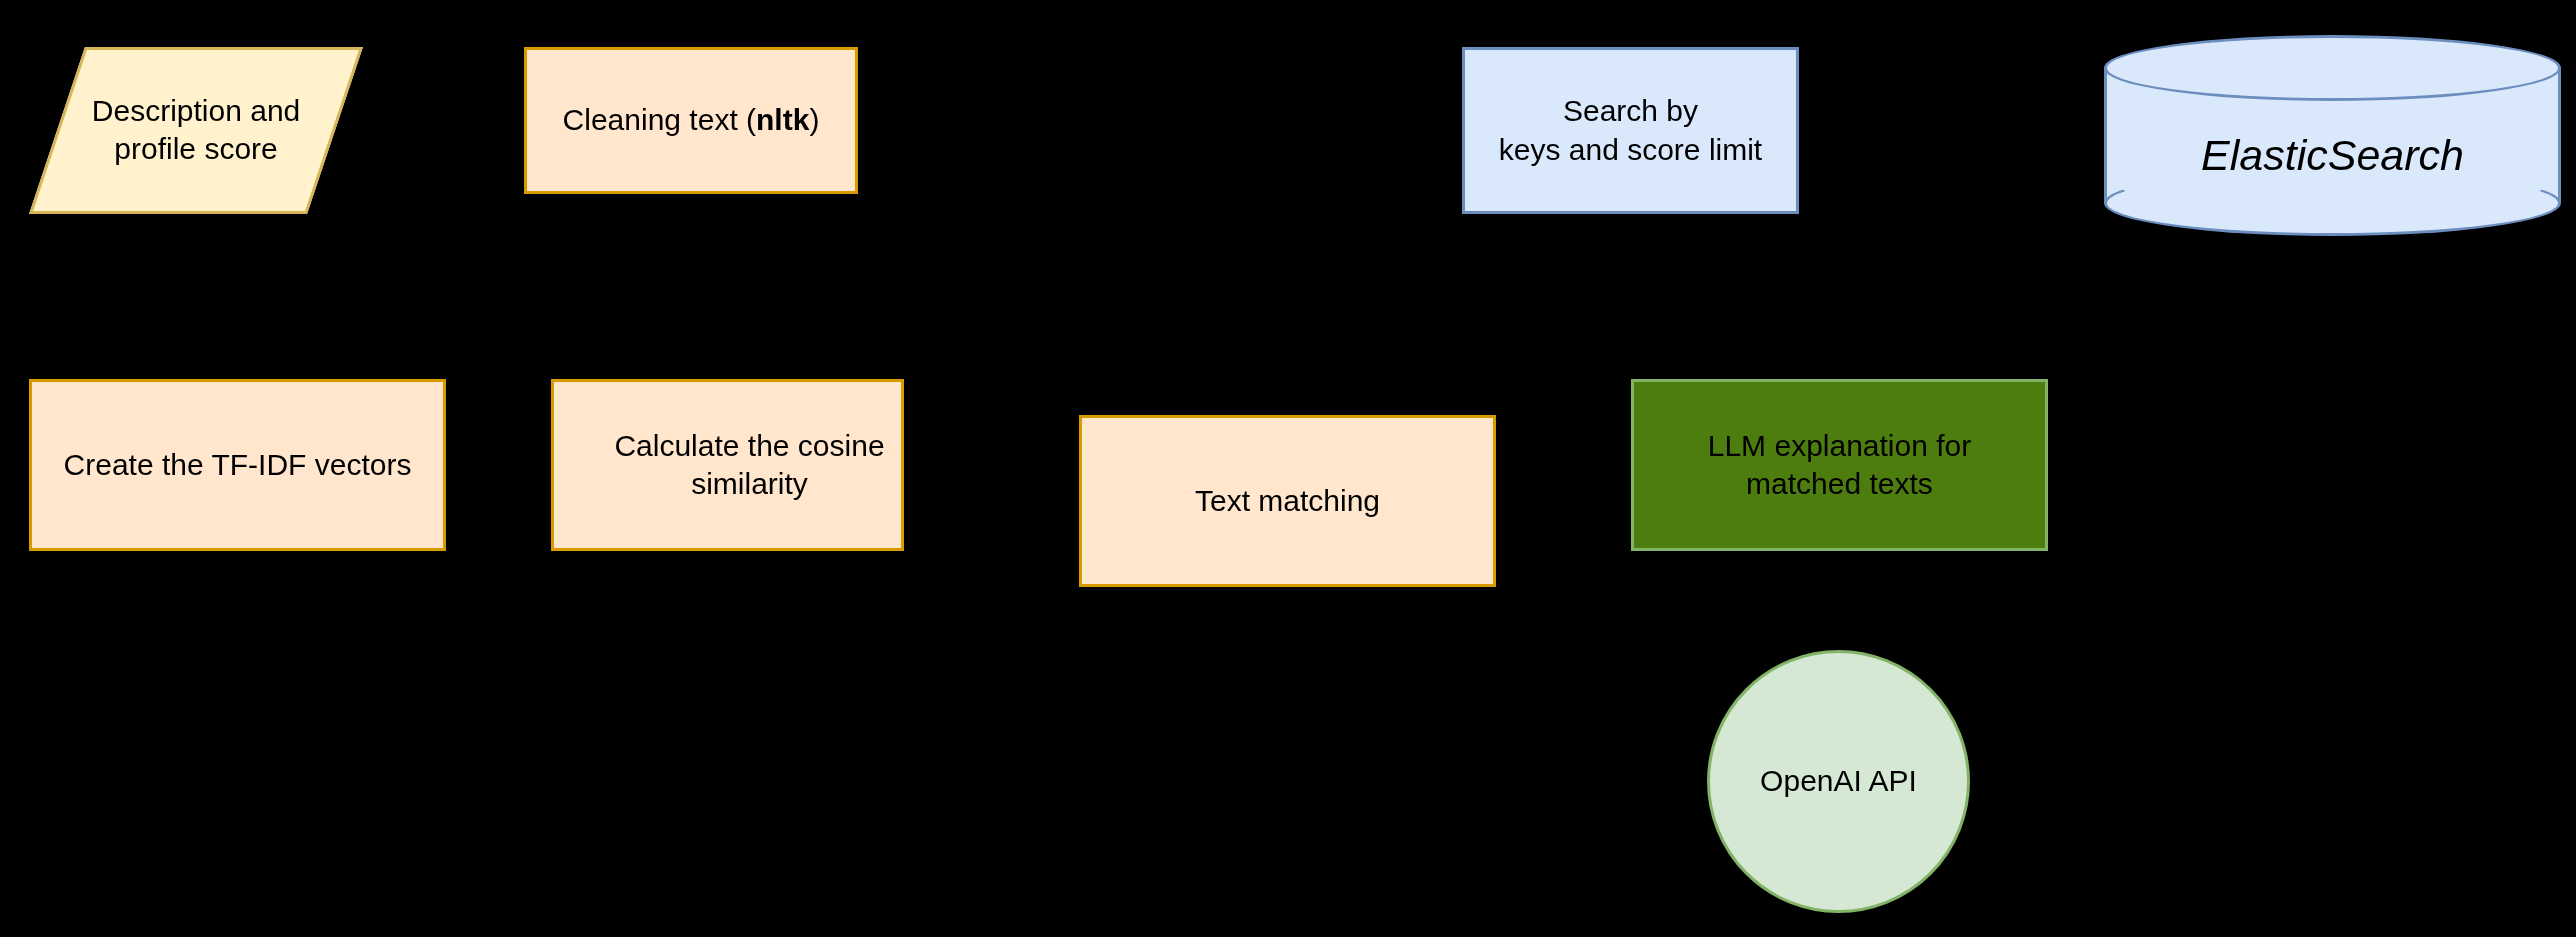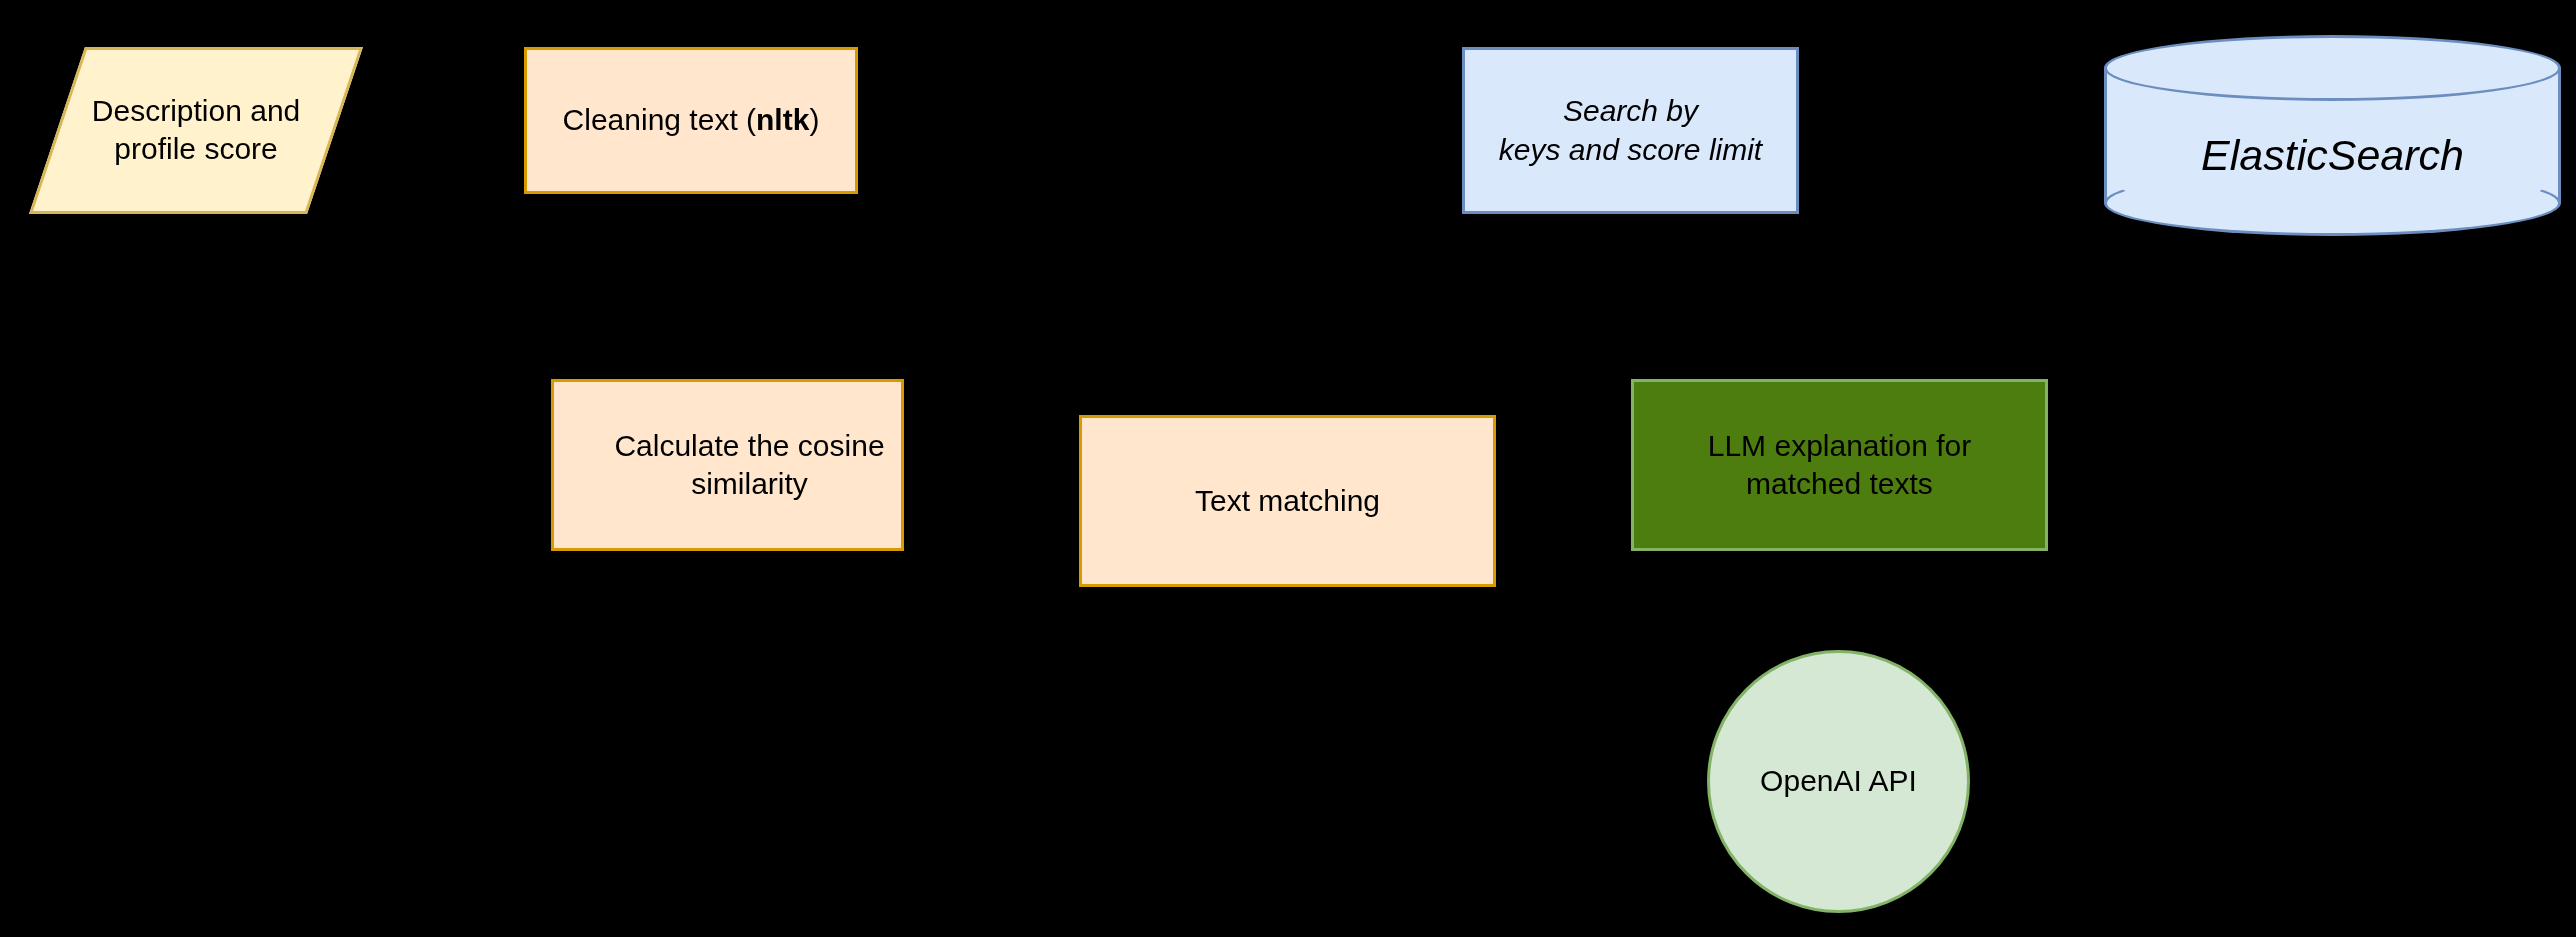--- a/index.html
+++ b/index.html
@@ -39,21 +39,20 @@
   .box-orange {
     background: #ffe6cc;
     border: 3.5px solid #d79b00;
     font-size: 30px;
   }
   
   .box-blue {
     background: #dae8fc;
     border: 3.5px solid #6c8ebf;
     font-size: 30px;
-    font-style: italic;
   }
   
   .box-green {
     background: #4d7c0f;
     border: 3.5px solid #82b366;
     font-size: 30px;
   }
   
   .shape-parallelogram {
     background: #fff2cc;
@@ -136,20 +135,23 @@
 keys and score limit</span>
   </div>
 
   <div class="node shape-cylinder" style="left:2104px; top:35px; width:457px; height:201px;">
     <span class="cyl-body"></span>
     <span class="cyl-bottom"></span>
     <span class="cyl-top"></span>
     <span class="label" style="margin-top:40px;">ElasticSearch</span>
   </div>
 
+  <div class="node box-orange" style="left:29px; top:379px; width:417px; height:172px;">
+    <span class="label">Create the TF-IDF vectors</span>
+  </div>
 
   <div class="node box-orange" style="left:551px; top:379px; width:353px; height:172px;padding-left:44px;">
     <span class="label">Calculate the cosine
 similarity</span>
   </div>
 
   <div class="node box-orange" style="left:1079px; top:379px; width:417px; height:172px;margin-top:36px;">
     <span class="label">Text matching</span>
   </div>
 

